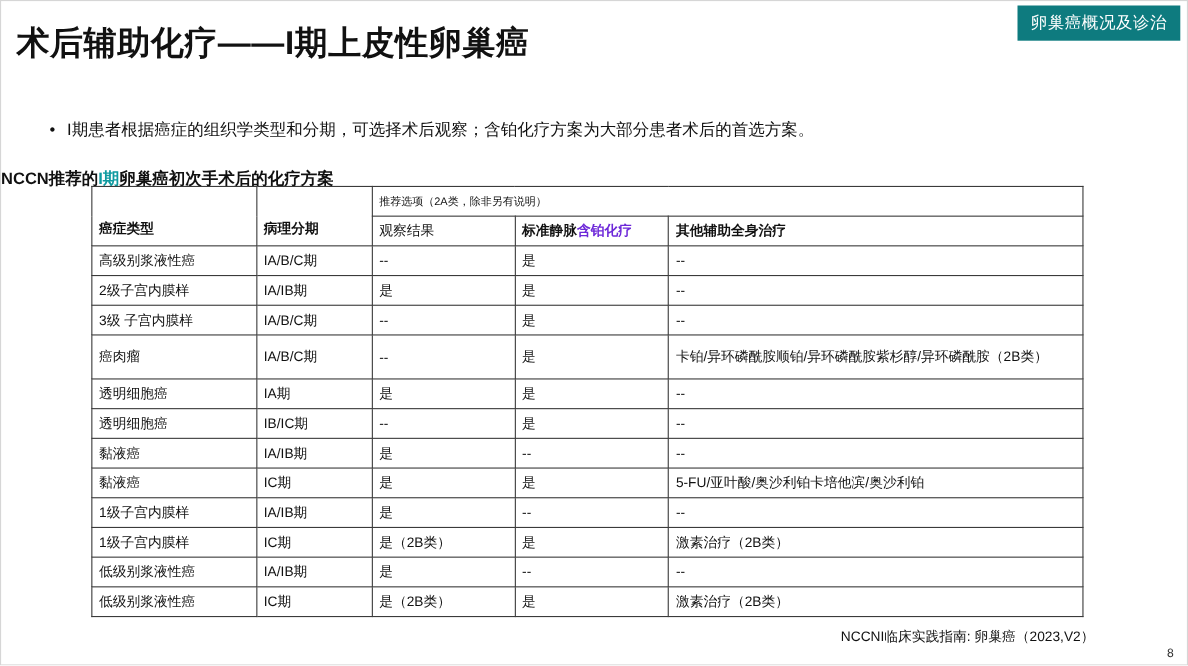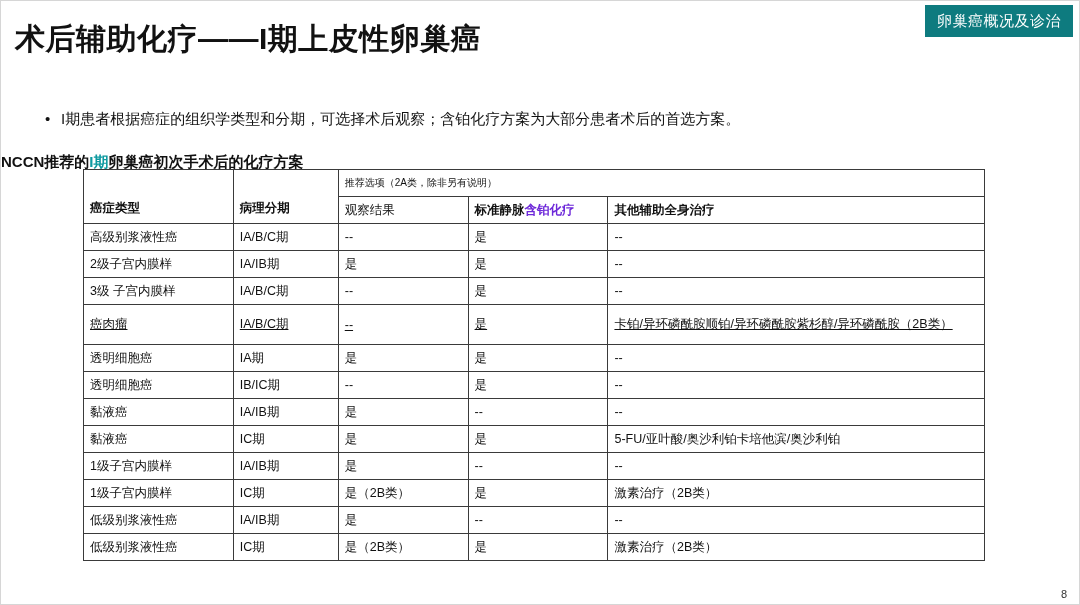--- a/index.html
+++ b/index.html
@@ -100,21 +100,21 @@
     text-align: center;
     font-weight: bold;
     font-size: 10px;
   }
   .col-a { width: 150px; }
   .col-b { width: 105px; }
   .col-c { width: 130px; }
   .col-d { width: 140px; }
   .col-e { width: 377px; }
   .row-h { height: 27px; }
-  .row-tall { height: 40px; text-decoration: underline; }
+  .row-tall { height: 40px; }
   .teal { color: #6d28d9; }
   
   .footer-src {
     position: absolute;
     right: 84px;
     bottom: 16px;
     font-size: 12.5px;
     color: #111;
   }
   .page-num {
@@ -249,15 +249,16 @@
           <td>低级别浆液性癌</td>
           <td>IC期</td>
           <td>是（2B类）</td>
           <td>是</td>
           <td>激素治疗（2B类）</td>
         </tr>
       </tbody>
     </table>
   </div>
 
+  <div class="footer-src">NCCNI临床实践指南: 卵巢癌（2023,V2）</div>
   <div class="page-num">8</div>
 
 </div>
 
 </body></html>

